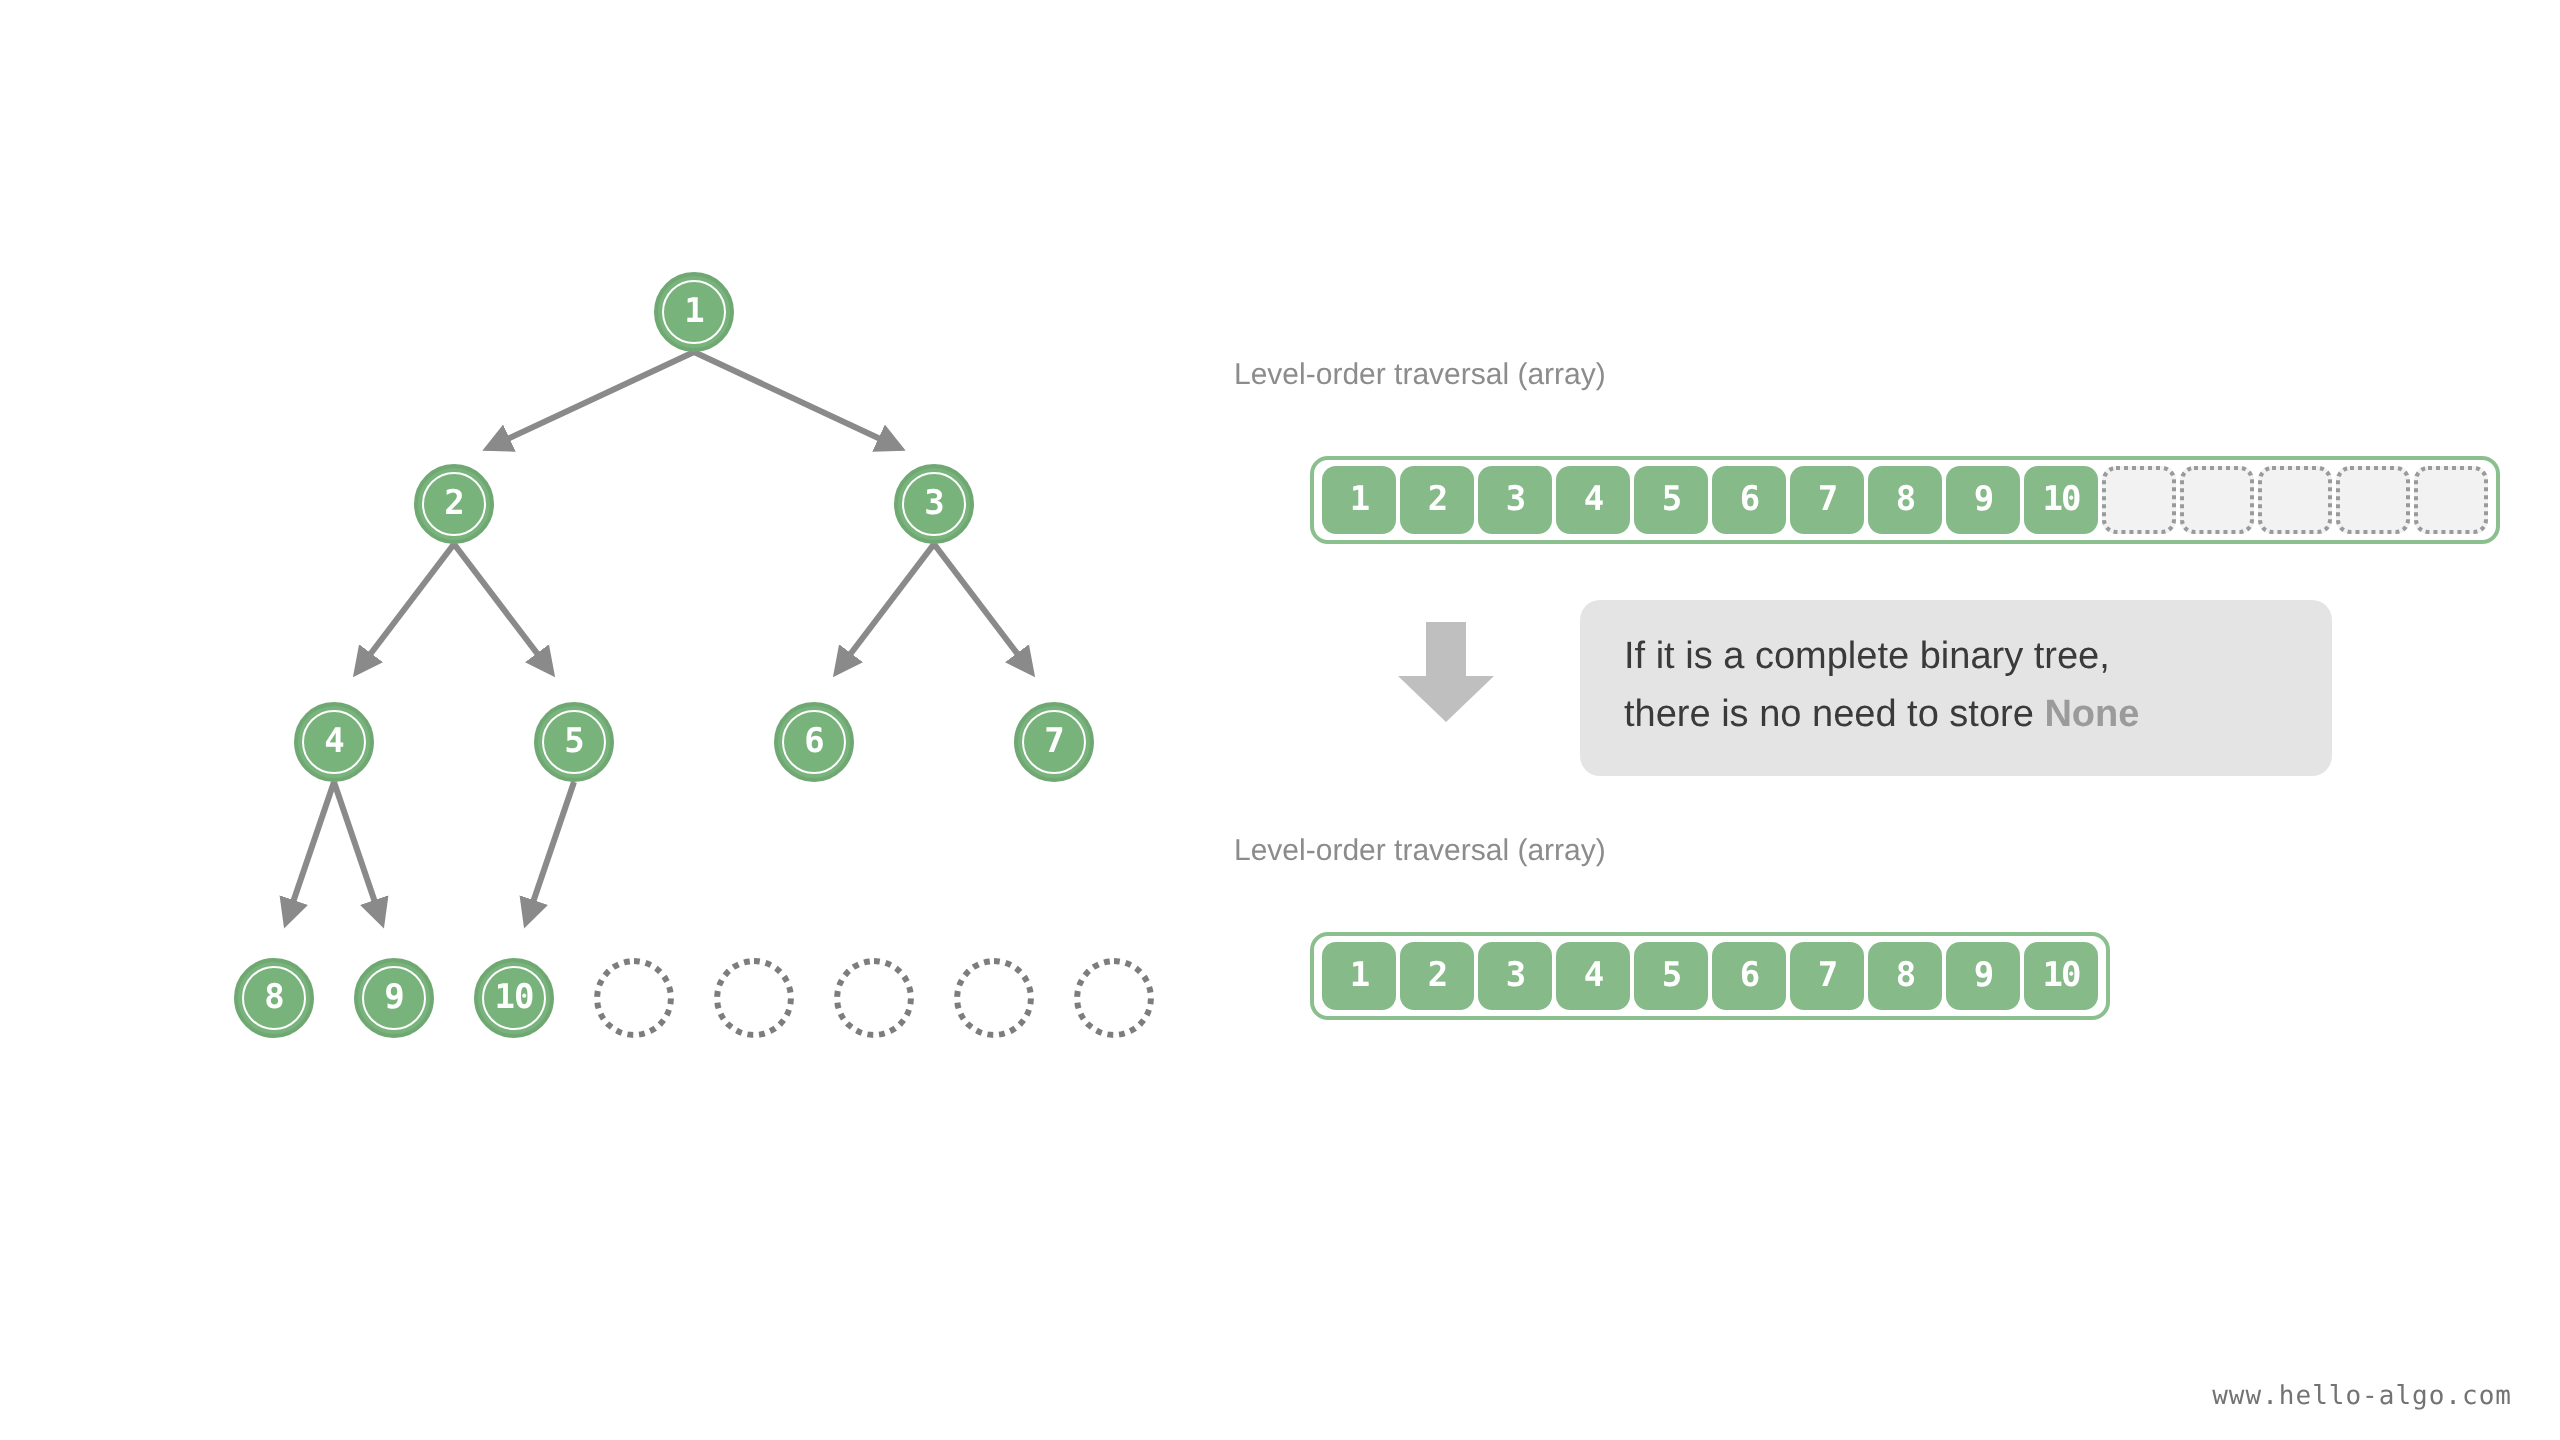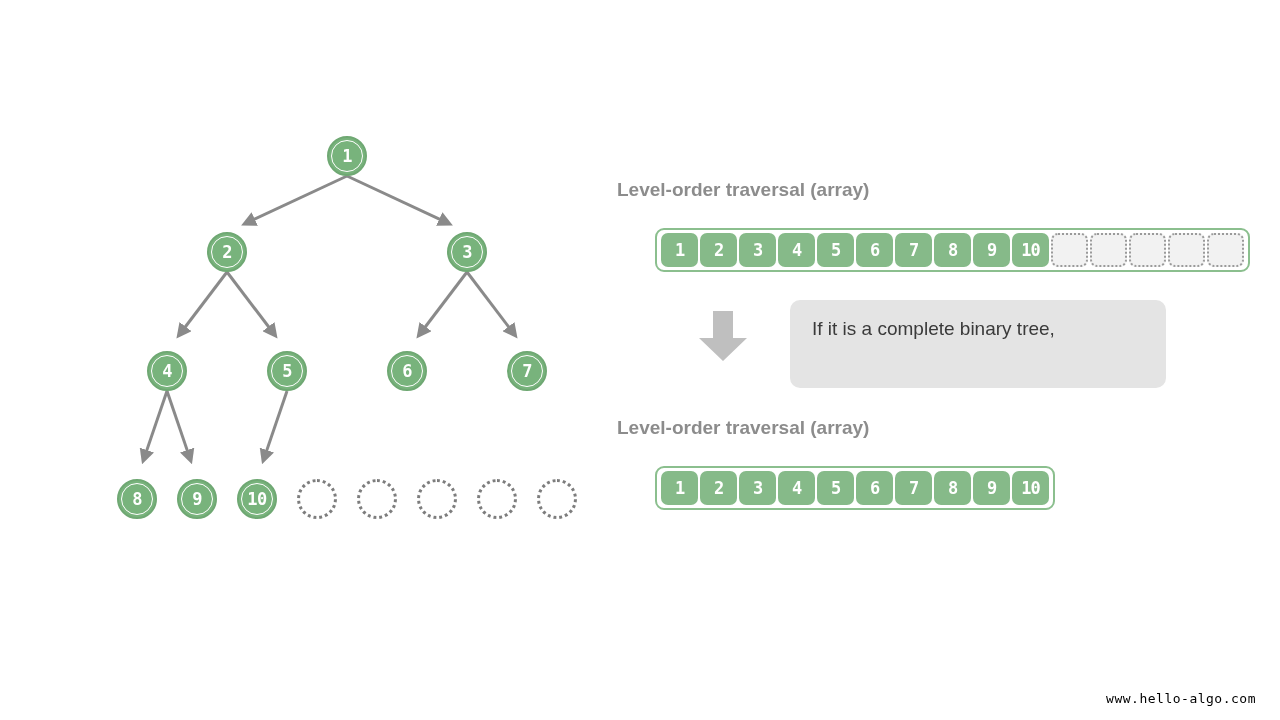--- a/index.html
+++ b/index.html
@@ -65,22 +65,22 @@
     border-radius: 50%;
     background: transparent;
     border: 3px dotted #7d7d7d;
     box-sizing: border-box;
   }
 
   
   .panel-heading {
     position: absolute;
     color: #8c8c8c;
-    font-size: 19px;
-    font-weight: 700;
+    font-size: 15px;
+    font-weight: 400;
     white-space: nowrap;
   }
 
   .array-box {
     position: absolute;
     display: flex;
     flex-direction: row;
     align-items: center;
     padding: 3px;
     border: 2px solid #8bbf8e;
@@ -131,21 +131,21 @@
     position: absolute;
     width: 60px;
     height: 60px;
   }
 
   
   .watermark {
     position: absolute;
     right: 24px;
     bottom: 14px;
-    color: #000000;
+    color: #737373;
     font-size: 13px;
     font-family: "DejaVu Sans Mono", monospace;
     letter-spacing: 0.5px;
   }
 </style>
 </head>
 <body>
 
 <div id="canvas">
 
@@ -225,20 +225,21 @@
       <div class="cell empty"></div>
       <div class="cell empty"></div>
     </div>
 
   <svg class="down-arrow" style="left:693px; top:305px;" viewBox="0 0 60 60">
     <path d="M20,6 L40,6 L40,33 L54,33 L30,56 L6,33 L20,33 Z" fill="#bfbfbf"></path>
   </svg>
 
   <div class="callout" style="left:790px; top:300px; width:376px; height:88px;">
     <div>If it is a complete binary tree,</div>
+    <div><span>there is no need to store </span><span class="kw">None</span></div>
   </div>
 
   <div class="panel-heading" style="left:617px; top:417px;">Level-order traversal (array)</div>
 
   <div class="array-box" id="array-compact" style="left:655px; top:466px;">
       <div class="cell">1</div>
       <div class="cell">2</div>
       <div class="cell">3</div>
       <div class="cell">4</div>
       <div class="cell">5</div>

